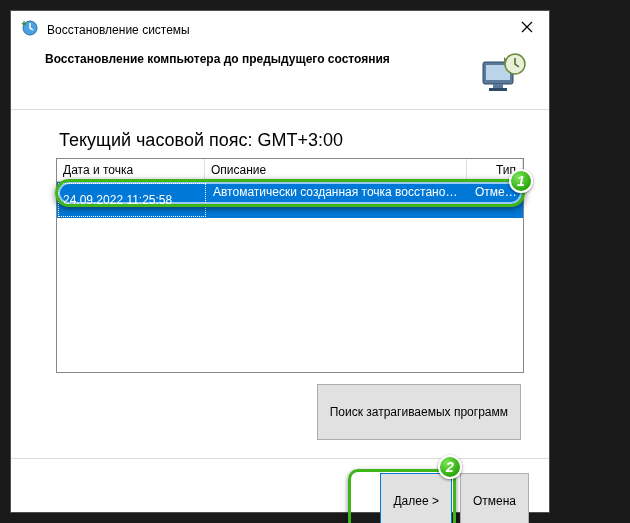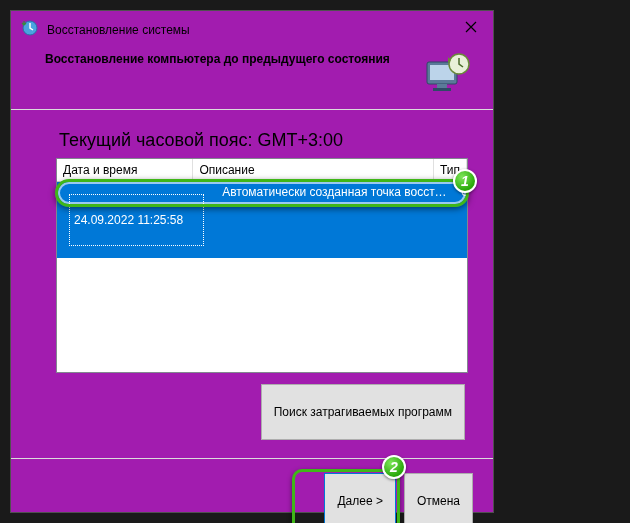--- a/index.html
+++ b/index.html
@@ -5,23 +5,23 @@
   * { box-sizing: border-box; margin: 0; padding: 0; }
   body {
     font-family: "Segoe UI", Tahoma, sans-serif;
     font-size: 12px;
     background: #1a1a1a;
     width: 630px;
     height: 523px;
     padding: 10px;
   }
   .window {
-    background: #a21caf;
+    background: #ffffff;
     border: 1px solid #505050;
-    width: 484px;
+    width: 540px;
     height: 503px;
     display: flex;
     flex-direction: column;
   }
   .titlebar {
     display: flex;
     align-items: center;
     padding: 8px 10px 6px 10px;
     gap: 8px;
   }
@@ -73,29 +73,29 @@
     border-bottom: 1px solid #d0d0d0;
     font-size: 12px;
   }
   .cols div {
     padding: 4px 6px;
     border-right: 1px solid #e0e0e0;
     background: #fff;
   }
   .c1 { width: 148px; }
   .c2 { width: 262px; }
-  .c3 { flex: 1; }
+  .c3 { flex: 1; text-align: right; }
   .row {
     display: flex;
     background: #0078d7;
     color: #fff;
     font-size: 12px;
   }
   .row div { padding: 3px 6px; white-space: nowrap; overflow: hidden; text-overflow: ellipsis; }
-  .row .dotted { border: 1px dotted #fff; margin: 12px; padding: 18px 4px; }
+  .row .dotted { border: 1px dotted #fff; margin: 1px; padding: 9px 4px; }
   .highlight-frame {
     position: absolute;
     border: 3px solid #3fb618;
     border-radius: 14px;
     left: -4px;
     right: -4px;
     top: 18px;
     height: 28px;
     pointer-events: none;
     box-shadow: 0 0 0 2px rgba(255,255,255,0.6) inset, 0 2px 6px rgba(0,0,0,0.5);
@@ -190,21 +190,21 @@
       </svg>
     </span>
   </div>
 
   <div class="inner">
     <div class="tz-label">Текущий часовой пояс: GMT+3:00</div>
 
     <div class="list-wrap">
       <div class="list">
         <div class="cols">
-          <div class="c1">Дата и время</div>
+          <div class="c1">Дата и точка</div>
           <div class="c2">Описание</div>
           <div class="c3">Тип</div>
         </div>
         <div class="row">
           <div class="c1 dotted">24.09.2022 11:25:58</div>
           <div class="c2">Автоматически созданная точка восстановле...</div>
           <div class="c3">Отмена</div>
         </div>
       </div>
       <div class="highlight-frame"></div>

